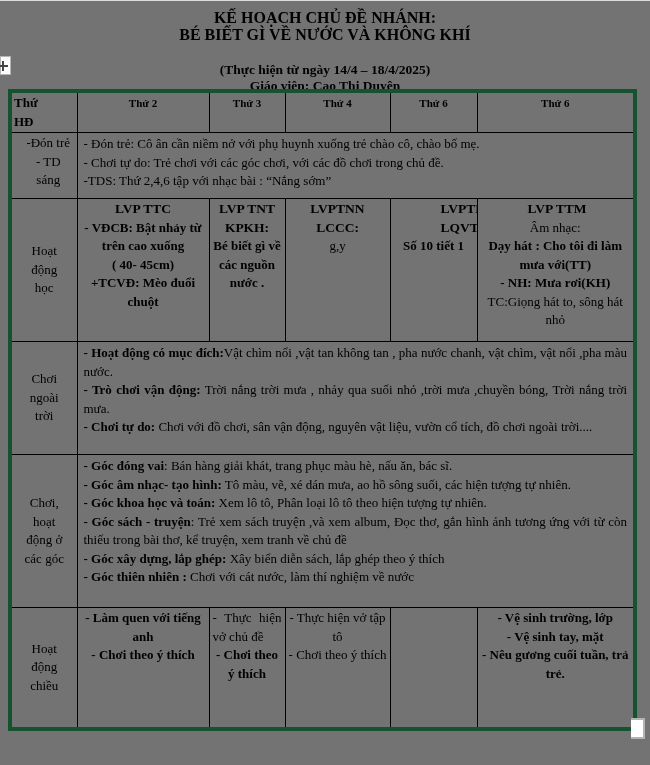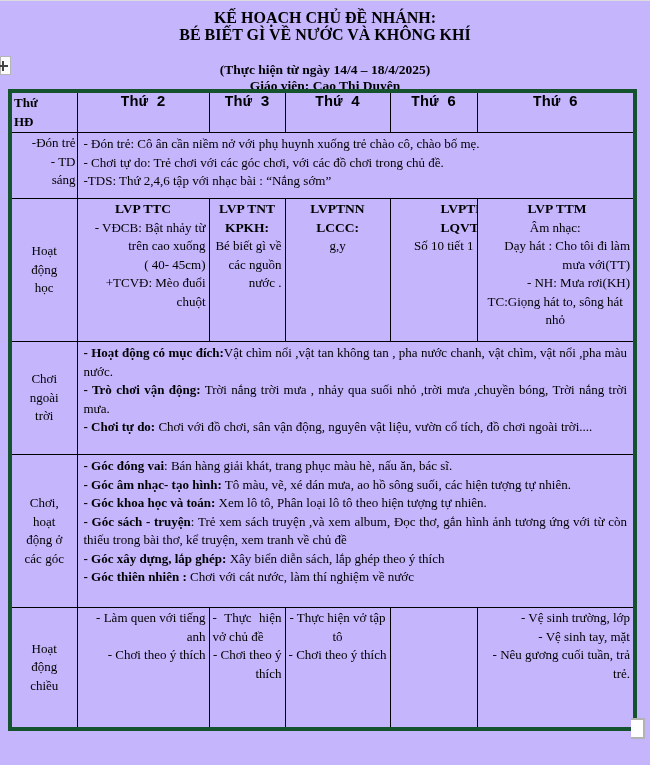--- a/index.html
+++ b/index.html
@@ -1,48 +1,48 @@
 <!DOCTYPE html>
 <html><head>
 <meta charset="utf-8">
 <style>
   html,body { margin:0; padding:0; }
   body {
     width:650px; height:765px; background:#ffffff;
     font-family:"Liberation Serif","DejaVu Serif",serif;
     color:#000;
   }
-  .page { position:relative; width:650px; height:765px; background:#c4b5fd; overflow:hidden; }
+  .page { position:relative; width:650px; height:765px; background:#737373; overflow:hidden; }
   .topline { position:absolute; top:0; left:0; width:650px; height:1px; background:#dcdcdc; }
 
   .titles { position:absolute; top:9px; left:0; width:650px; text-align:center; font-weight:bold; }
   .t-big { font-size:16px; line-height:17px; }
   .t-mid { font-size:13.5px; line-height:16px; }
   .t-sub { margin-top:19px; }
 
   table.plan {
     position:absolute; left:8px; top:89px; width:625px;
     border-collapse:collapse; table-layout:fixed;
     border:4px solid #14532d;
   }
   .plan td, .plan th {
     border:1px solid #000; vertical-align:top;
     padding:1px 3px; font-size:13px; line-height:18.5px;
     overflow:hidden;
   }
   .plan th.corner { font-weight:bold; text-align:left; vertical-align:top; padding-left:2px; }
-  .plan th.day { font-weight:bold; font-size:15px; text-align:center; vertical-align:top;font-family:Liberation Mono, monospace; }
+  .plan th.day { font-weight:bold; font-size:11px; text-align:center; vertical-align:top; }
   td.labelcell { text-align:center; vertical-align:middle; padding:1px 1px; }
-  td.labelcell.top { vertical-align:top; text-align:right; padding-left:9px;margin-top:46px; }
+  td.labelcell.top { vertical-align:top; text-align:center; padding-left:9px;margin-top:46px; }
   td.mergedcell { padding:2px 6px; text-align:left; }
   td.mergedcell.just { text-align:justify; }
   .cellhead { font-weight:bold; font-size:13.5px; text-align:center; }
   .cellhead.left { text-align:left; padding-left:3px;margin-left:44px; }
   .ctr { text-align:center; }
-  .lft { text-align:right; }
+  .lft { text-align:center;font-weight:bold; }
   .jst { text-align:justify; }
   b { font-weight:bold; }
 
   .move-handle {
     position:absolute; left:0; top:56px; width:11px; height:19px;
     border:1px solid #b5b5b5; background:#fbfbfb; box-sizing:border-box;
   }
   .move-handle .h { position:absolute; left:-3px; top:8px; width:10px; height:2px; background:#444; }
   .move-handle .v { position:absolute; left:1px; top:4px; width:2px; height:10px; background:#444; }
 

